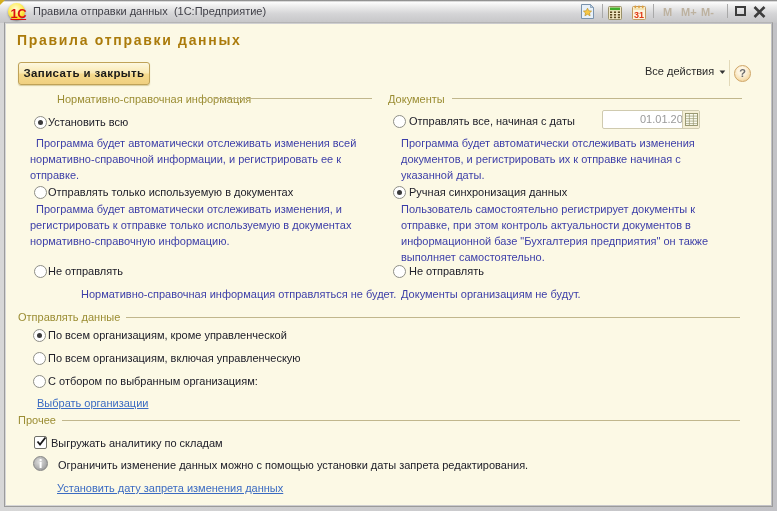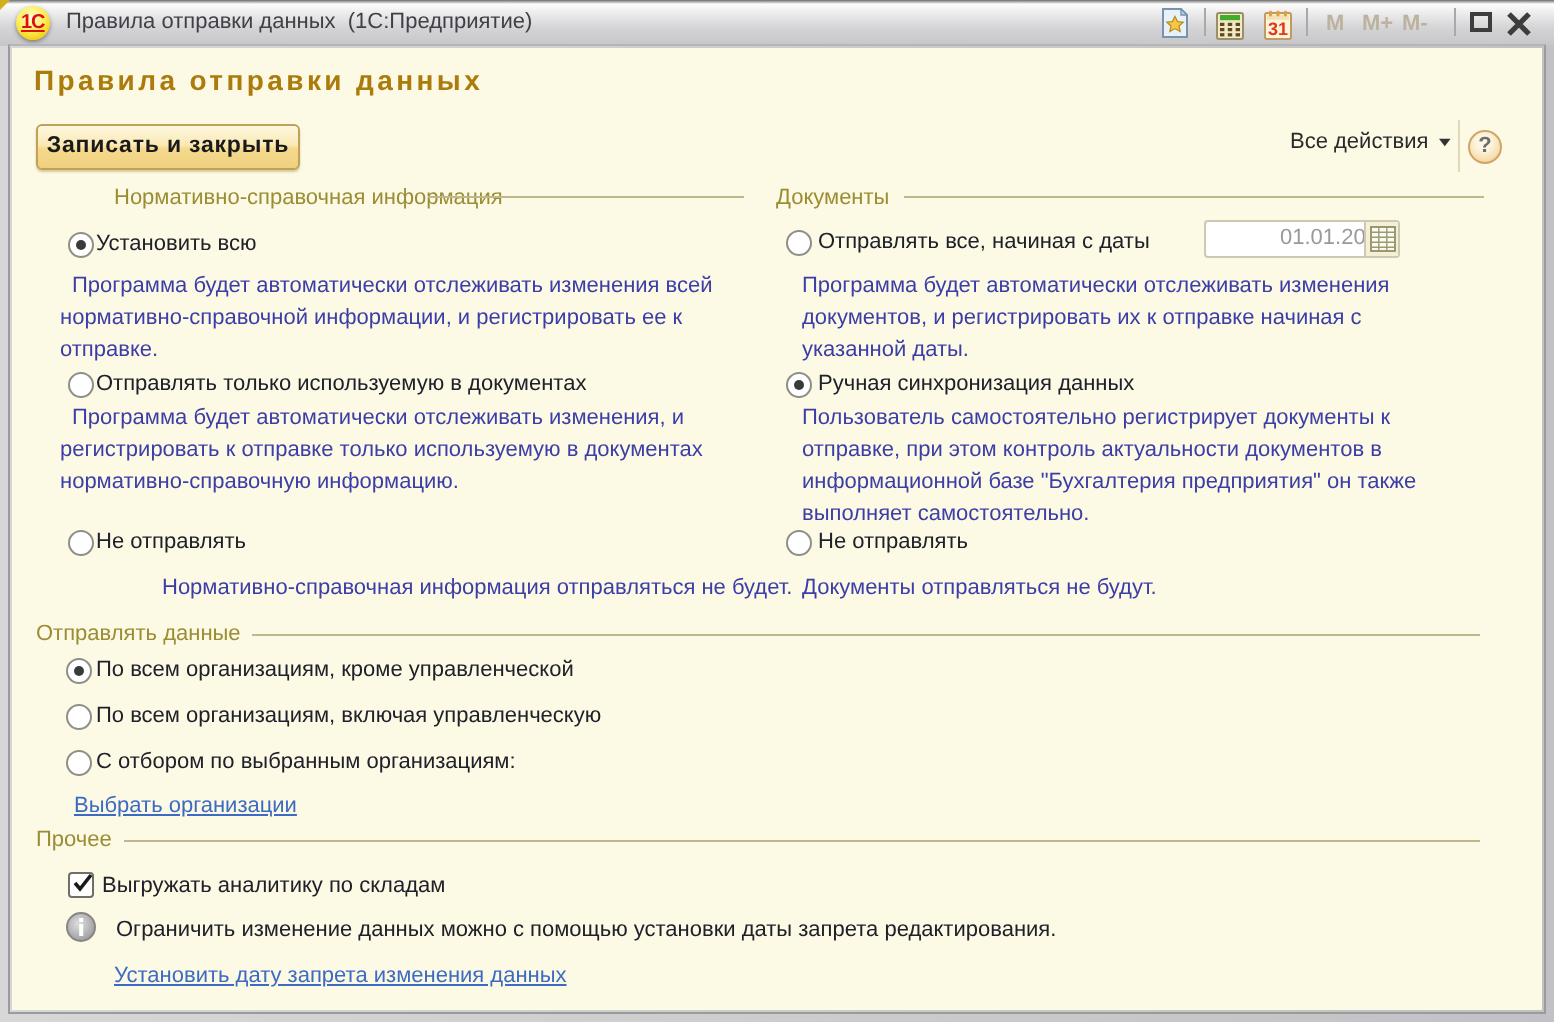--- a/index.html
+++ b/index.html
@@ -9,21 +9,21 @@
 #frame { position:absolute; left:0; top:0; width:777px; height:511px;
   background:linear-gradient(to right,#d7d7d7,#c2c2c6); }
 #titlebar { position:absolute; left:0; top:0; width:777px; height:23px;
   background:linear-gradient(to bottom,#6e6e6e 0,#fdfdfd 2px,#eeeeee 6px,#d4d4d6 14px,#c6c6c8 23px); }
 #content { position:absolute; left:6px; top:24px; width:765px; height:481px; background:#fcf9e5; }
 #innerline { position:absolute; left:4px; top:22px; width:769px; height:485px; border:1px solid #9b9b9b; border-top-color:#b5b5b5; }
 
 .logo1c { position:absolute; left:8px; top:3px; width:17px; height:17px; border-radius:50%;
   background:radial-gradient(circle at 45% 35%, #fffcd8 0%, #ffee60 45%, #f6cf10 75%, #caa200 100%);
   box-shadow:0 1px 2px rgba(60,60,60,0.55); }
-.logo1c span { position:absolute; left:2.5px; top:3px; font-size:10px; font-weight:bold; color:#dc1010; letter-spacing:-0.5px;text-decoration:underline; }
+.logo1c span { position:absolute; left:2.5px; top:3px; font-size:13px; font-weight:bold; color:#dc1010; letter-spacing:-0.5px;text-decoration:underline; }
 #wtitle { position:absolute; left:33px; top:5px; font-size:11px; color:#404048; }
 .tbsep { position:absolute; top:4px; width:1px; height:14px; background:#a9a9a9; }
 .mbtn { position:absolute; top:6px; font-size:11px; font-weight:bold; color:#bdb2a0; }
 #maxbtn { position:absolute; left:735px; top:6px; width:11px; height:10px; border:2px solid #3d3d3d; }
 
 
 #h1 { position:absolute; left:17px; top:32px; font-size:14px; font-weight:bold; letter-spacing:1.7px; color:#ab7b0b; }
 #savebtn { position:absolute; left:18px; top:62px; width:132px; height:23px;
   background:linear-gradient(to bottom,#fdf8e0 0%,#fae9b4 45%,#f5d98c 55%,#f0d080 100%);
   border:1px solid #bfa258; border-radius:3px; box-shadow:0 1px 1px rgba(180,160,90,0.5);
@@ -131,21 +131,21 @@
       <rect x="0.5" y="0.5" width="12" height="12" fill="#fbfbef" stroke="#8f8f66" stroke-width="0.9"></rect>
       <path d="M0.5 3.1 h12 M0.5 5.6 h12 M0.5 8.1 h12 M0.5 10.6 h12 M4.4 0.5 v12 M8.4 0.5 v12" stroke="#9a9a72" stroke-width="0.7"></path>
     </svg>
   </div>
   <div class="blue" style="left:401px;top:135px;">Программа будет автоматически отслеживать изменения<br>документов, и регистрировать их к отправке начиная с<br>указанной даты.</div>
   <div class="radio sel" style="left:393px;top:186px;"></div>
   <div class="lbl" style="left:409px;top:186px;">Ручная синхронизация данных</div>
   <div class="blue" style="left:401px;top:201px;">Пользователь самостоятельно регистрирует документы к<br>отправке, при этом контроль актуальности документов в<br>информационной базе "Бухгалтерия предприятия" он также<br>выполняет самостоятельно.</div>
   <div class="radio" style="left:393px;top:265px;"></div>
   <div class="lbl" style="left:409px;top:265px;">Не отправлять</div>
-  <div class="blue" style="left:401px;top:286px;">Документы отправляться не будут.</div>
+  <div class="blue" style="left:401px;top:286px;">Документы организациям не будут.</div>
 
   <div class="ghead" style="left:18px;top:311px;">Отправлять данные</div>
   <div class="gline" style="left:126px;top:317px;width:614px;"></div>
   <div class="radio sel" style="left:33px;top:329px;"></div>
   <div class="lbl" style="left:48px;top:329px;">По всем организациям, кроме управленческой</div>
   <div class="radio" style="left:33px;top:352px;"></div>
   <div class="lbl" style="left:48px;top:352px;">По всем организациям, включая управленческую</div>
   <div class="radio" style="left:33px;top:375px;"></div>
   <div class="lbl" style="left:48px;top:375px;">С отбором по выбранным организациям:</div>
   <div class="link" style="left:37px;top:397px;">Выбрать организации</div>

